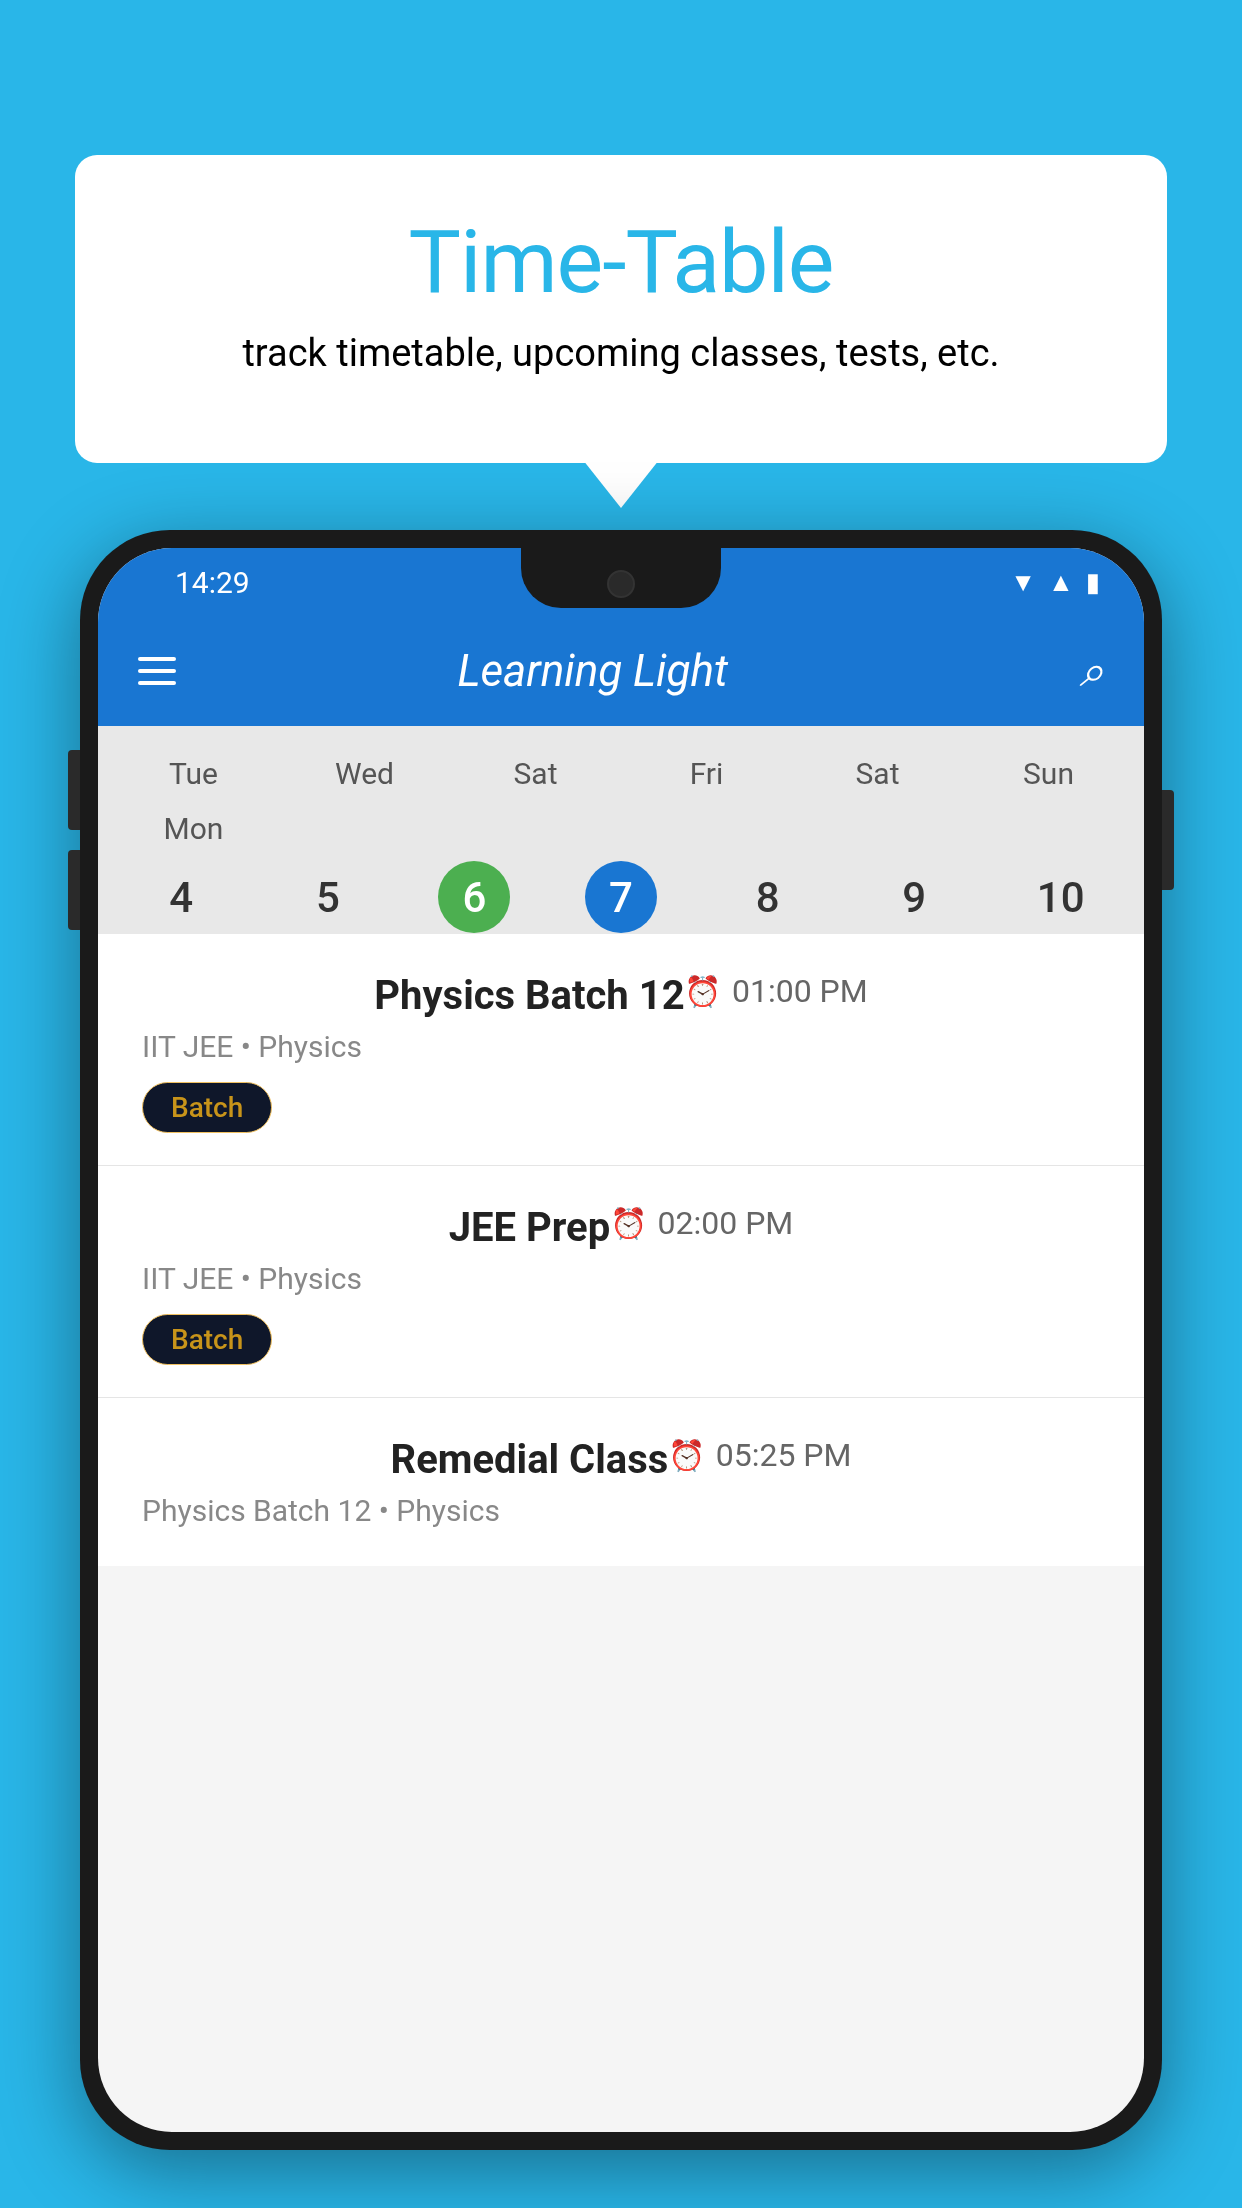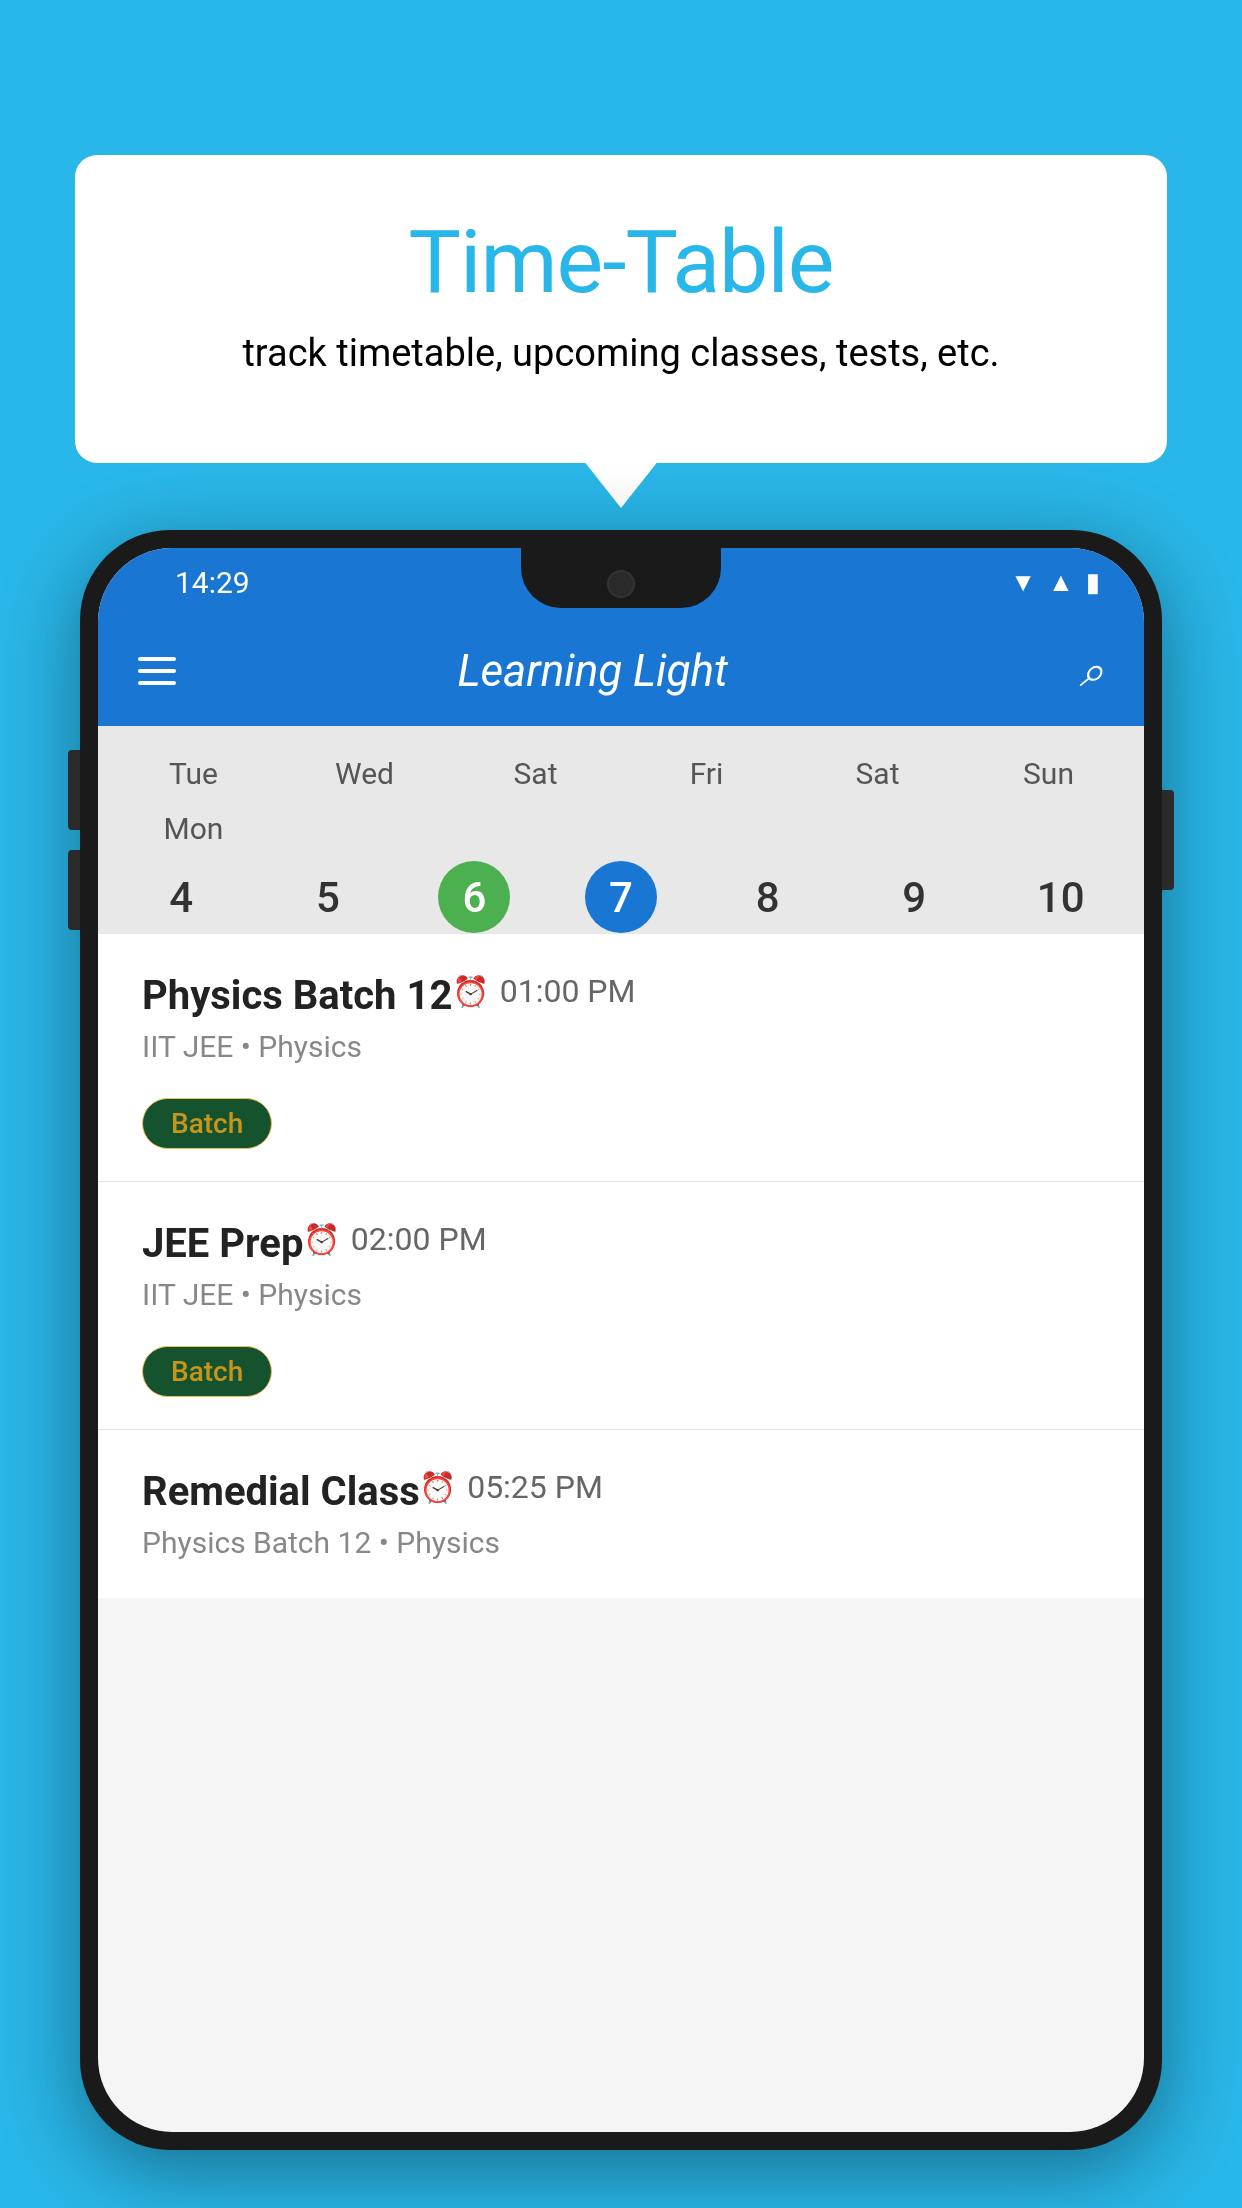--- a/index.html
+++ b/index.html
@@ -271,21 +271,21 @@
     }
 
     .schedule-item {
       background: white;
       padding: 38px 44px 32px;
       border-bottom: 1px solid #e5e5e5;
     }
 
     .schedule-item-header {
       display: flex;
-      justify-content: flex-start;
+      justify-content: center;
       align-items: flex-start;
       margin-bottom: 10px;
     }
 
     .schedule-item-title {
       font-size: 40px;
       font-weight: 700;
       color: #222;
     }
 
@@ -298,28 +298,27 @@
     }
 
     .schedule-item-subtitle {
       font-size: 30px;
       color: #888;
       margin-bottom: 18px;
     }
 
     .batch-tag {
       display: inline-block;
-      background: #14532d;
+      background: #0f172a;
       color: #c8941a;
       border: 1.5px solid #f0c060;
       border-radius: 30px;
       padding: 8px 28px;
       font-size: 28px;
       font-weight: 500;
-      margin-top: 16px;
     }
 
     .schedule-item-partial {
       background: white;
       padding: 38px 44px 20px;
     }
 
     .schedule-item-partial .schedule-item-title {
       font-size: 40px;
     }

